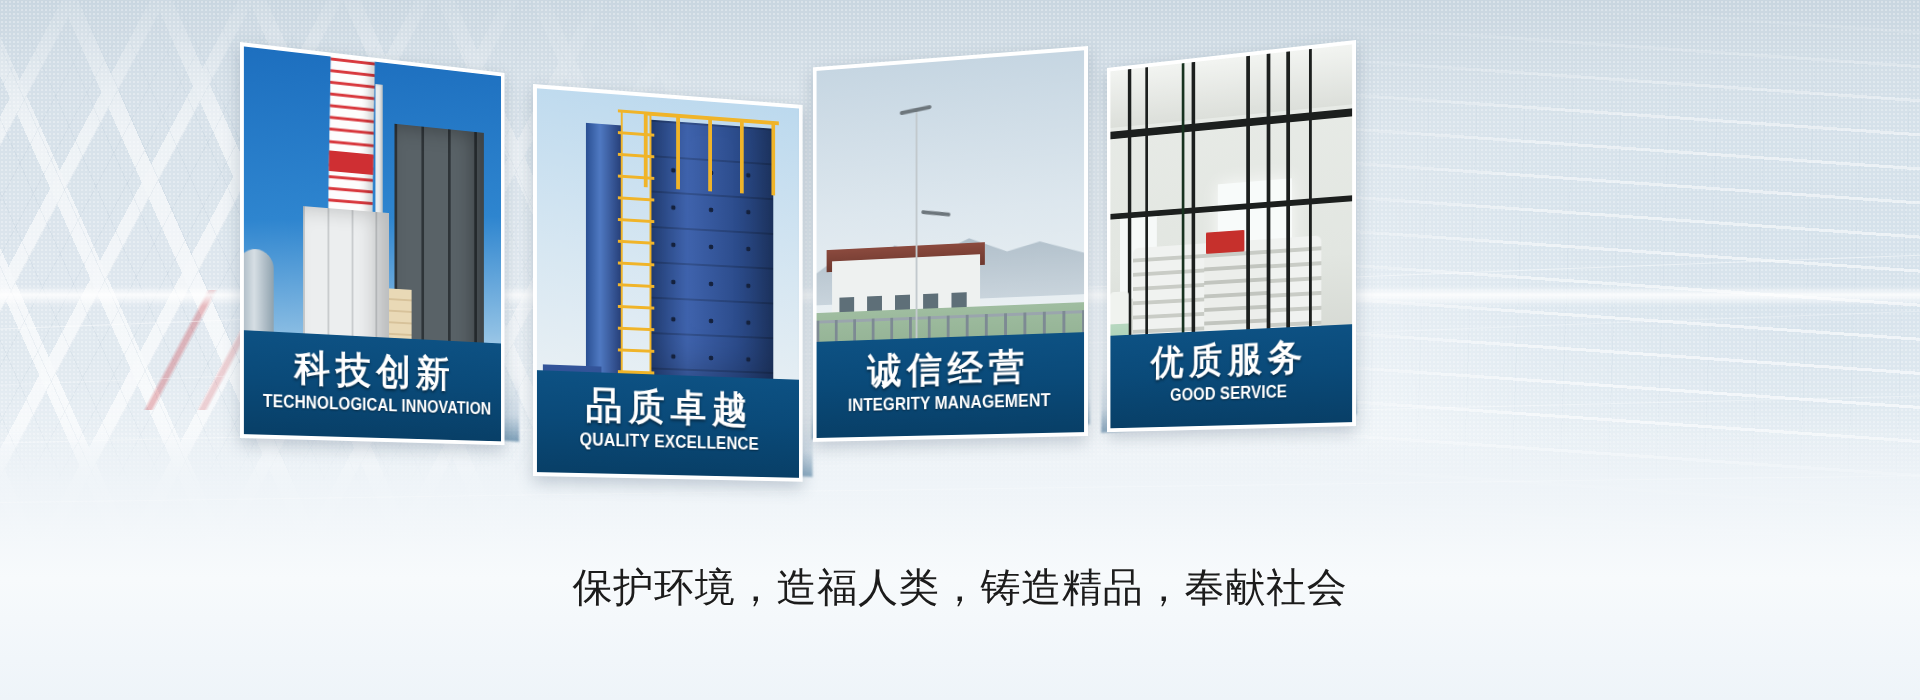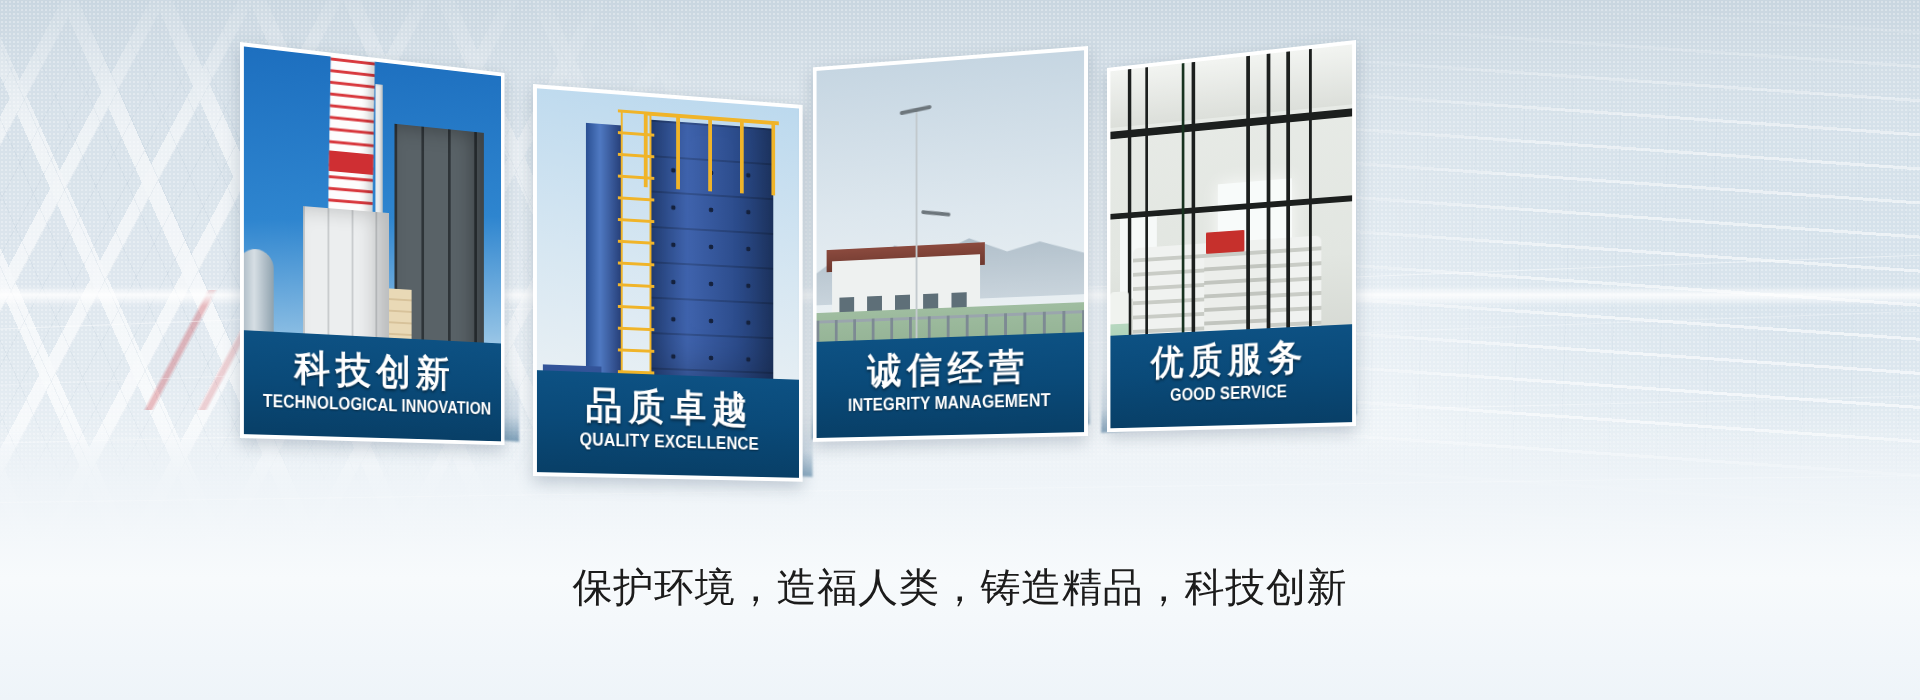--- a/index.html
+++ b/index.html
@@ -362,15 +362,15 @@
         </div>
         <div class="caption" style="height:98px;padding-top:12px;">
           <div class="cap-cn" style="font-size:37px;">优质服务</div>
           <div class="cap-en" style="font-size:19px;margin-top:4px;">GOOD SERVICE</div>
         </div>
       </div>
     </div>
 
   </div>
 
-  <div class="tagline">保护环境，造福人类，铸造精品，科技创新</div>
+  <div class="tagline">保护环境，造福人类，铸造精品，奉献社会</div>
 
 </div>
 
 </body></html>

